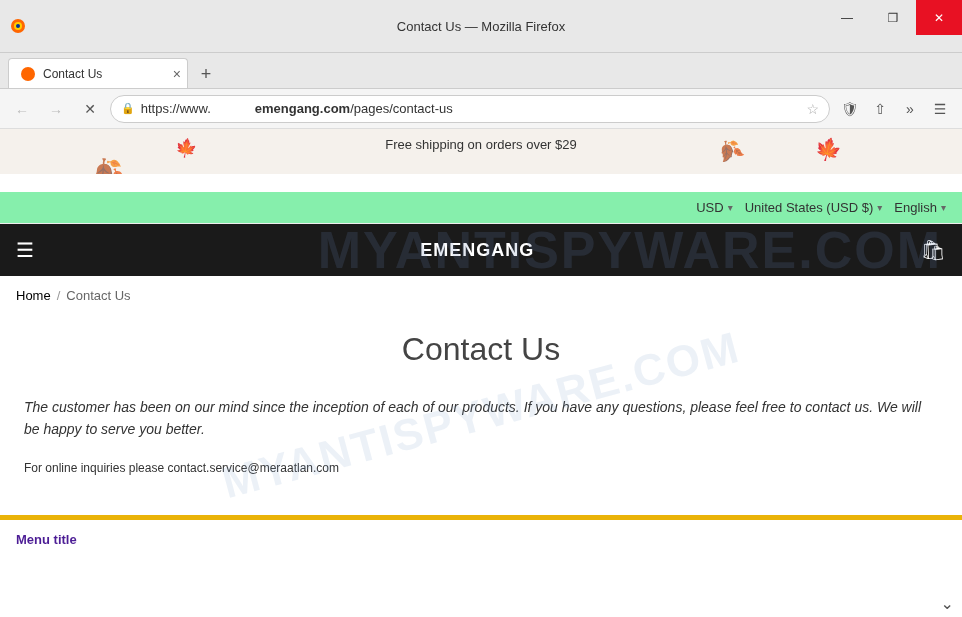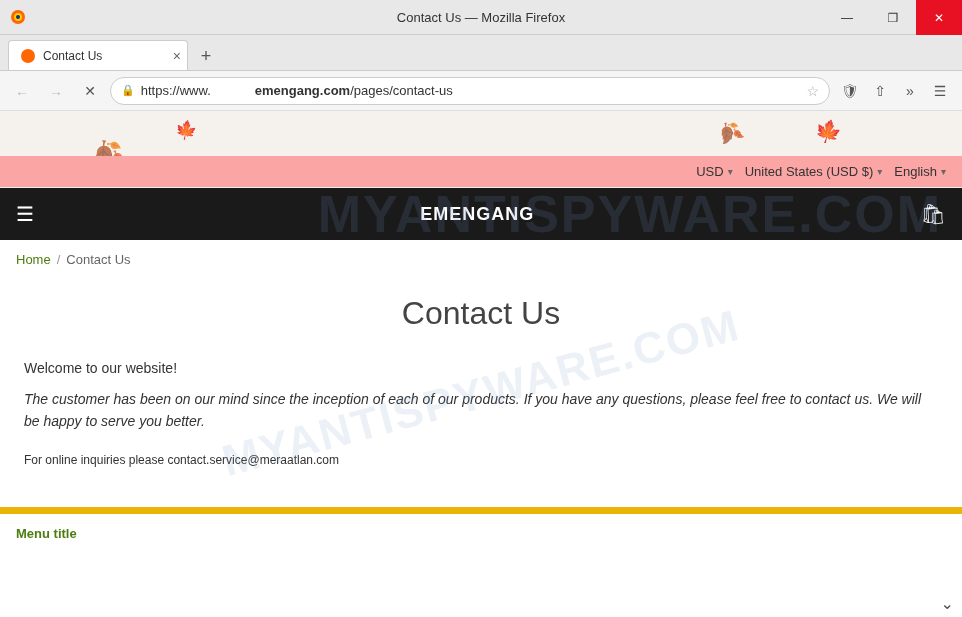--- a/index.html
+++ b/index.html
@@ -1,21 +1,21 @@
 <!DOCTYPE html>
 <html><head>
   <meta charset="utf-8">
   <style>
     * { margin: 0; padding: 0; box-sizing: border-box; }
     body { font-family: Arial, sans-serif; background: #fff; width: 962px; height: 617px; overflow: hidden; }
 
     
     .browser-titlebar {
       background: #e8e8e8;
-      height: 35px;
+      height: 53px;
       display: flex;
       align-items: center;
       justify-content: center;
       position: relative;
       border-bottom: 1px solid #ccc;
     }
     .browser-titlebar-title {
       font-size: 13px;
       color: #333;
     }
@@ -190,29 +190,30 @@
       min-height: 45px;
     }
     .leaf {
       position: absolute;
       font-size: 22px;
       opacity: 0.85;
     }
 
     
     .header-utils {
-      background: #fca5a5;
+      background: #86efac;
       border-bottom: 1px solid #eee;
       display: flex;
       justify-content: flex-end;
       align-items: center;
       padding: 8px 16px;
       gap: 12px;
       font-size: 13px;
       color: #333;
+      margin-top: 18px;
     }
     .header-utils-item {
       display: flex;
       align-items: center;
       gap: 4px;
       cursor: pointer;
     }
     .dropdown-arrow {
       font-size: 10px;
       color: #666;
@@ -261,21 +262,21 @@
 
     
     .breadcrumb {
       padding: 12px 16px;
       font-size: 13px;
       color: #666;
       display: flex;
       align-items: center;
       gap: 6px;
     }
-    .breadcrumb a { color: #4d7c0f; text-decoration: none; }
+    .breadcrumb a { color: #000000; text-decoration: none; }
     .breadcrumb-sep { color: #999; }
 
     
     .page-content {
       padding: 16px 24px 40px;
       position: relative;
     }
     .page-title {
       font-size: 32px;
       font-weight: 400;
@@ -310,24 +311,24 @@
       font-size: 44px;
       font-weight: bold;
       white-space: nowrap;
       pointer-events: none;
       letter-spacing: 2px;
       z-index: 10;
     }
 
     
     .footer-hint {
-      border-top: 7px solid #eab308;
+      border-top: 5px solid #eab308;
       padding: 12px 16px 4px;
       font-size: 13px;
-      color: #4d7c0f;
+      color: #4c1d95;
       font-weight: bold;
     }
   </style>
 </head>
 <body>
 
 <div class="browser-titlebar">
 
   <div class="firefox-icon">
     <svg viewBox="0 0 16 16" width="16" height="16">
@@ -373,20 +374,21 @@
   </div>
 </div>
 
 <div class="website-content">
 
   <div class="banner">
     <span class="leaf" style="top:28px;left:90px;transform:rotate(-20deg);font-size:28px;">🍂</span>
     <span class="leaf" style="top:8px;left:175px;transform:rotate(10deg);font-size:18px;">🍁</span>
     <span class="leaf" style="top:10px;right:220px;transform:rotate(-30deg);font-size:20px;">🍂</span>
     <span class="leaf" style="top:8px;right:120px;transform:rotate(15deg);font-size:22px;">🍁</span>
+    <span>Free shipping on orders over $29</span>
   </div>
 
   <div class="header-utils">
     <div class="header-utils-item">
       <span>USD</span>
       <span class="dropdown-arrow">▾</span>
     </div>
     <div class="header-utils-item">
       <span>United States  (USD $)</span>
       <span class="dropdown-arrow">▾</span>
@@ -412,20 +414,19 @@
     <span class="breadcrumb-sep">/</span>
     <span>Contact Us</span>
   </div>
 
   <div class="page-content">
 
     <div class="page-watermark">MYANTISPYWARE.COM</div>
 
     <h1 class="page-title">Contact Us</h1>
 
-    <p class="contact-welcome">Welcome to our website!</p>
     <p class="contact-desc">The customer has been on our mind since the inception of each of our products. If you have any questions, please feel free to contact us. We will be happy to serve you better.</p>
     <p class="contact-email">For online inquiries please contact.service@meraatlan.com</p>
   </div>
 
   <div class="footer-hint">Menu title</div>
 
 </div>
 
 </body></html>

